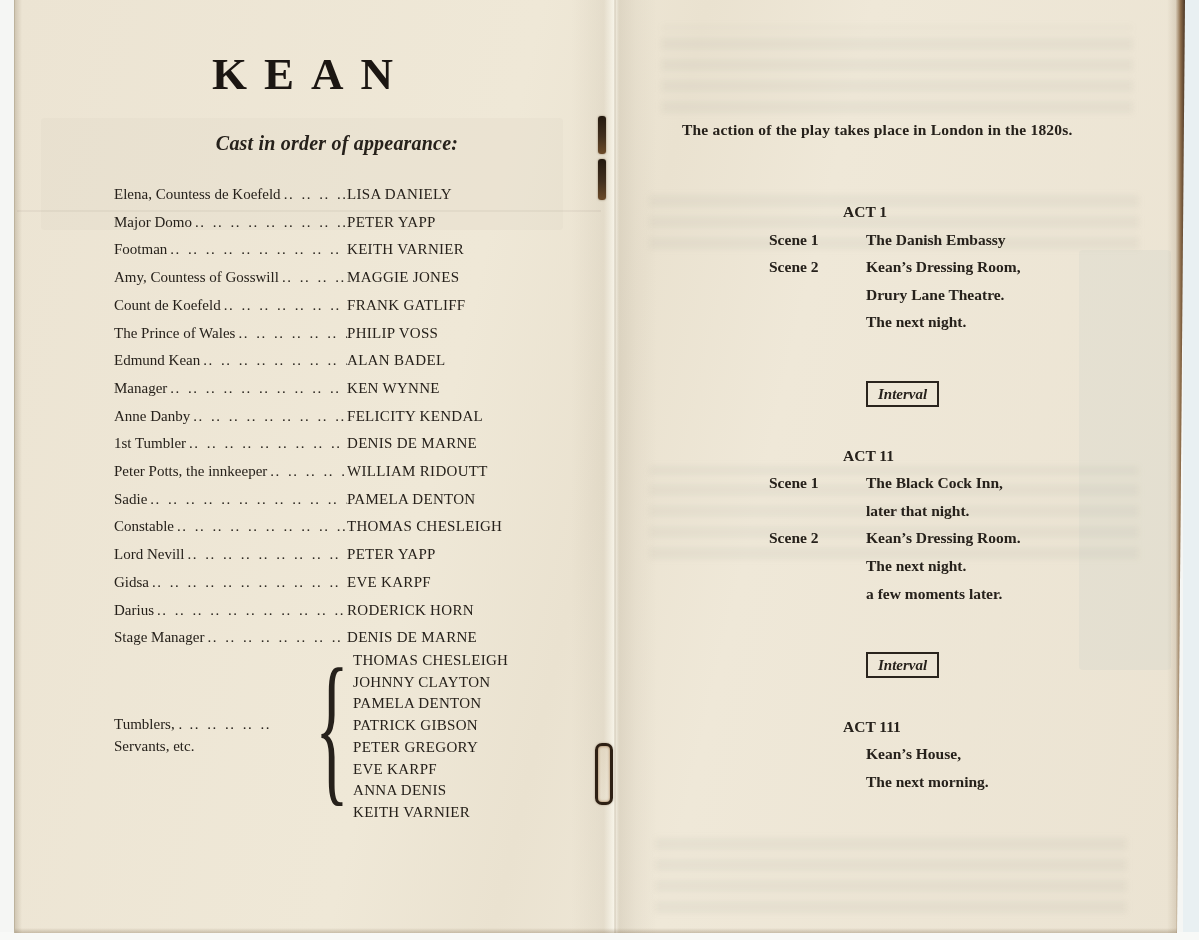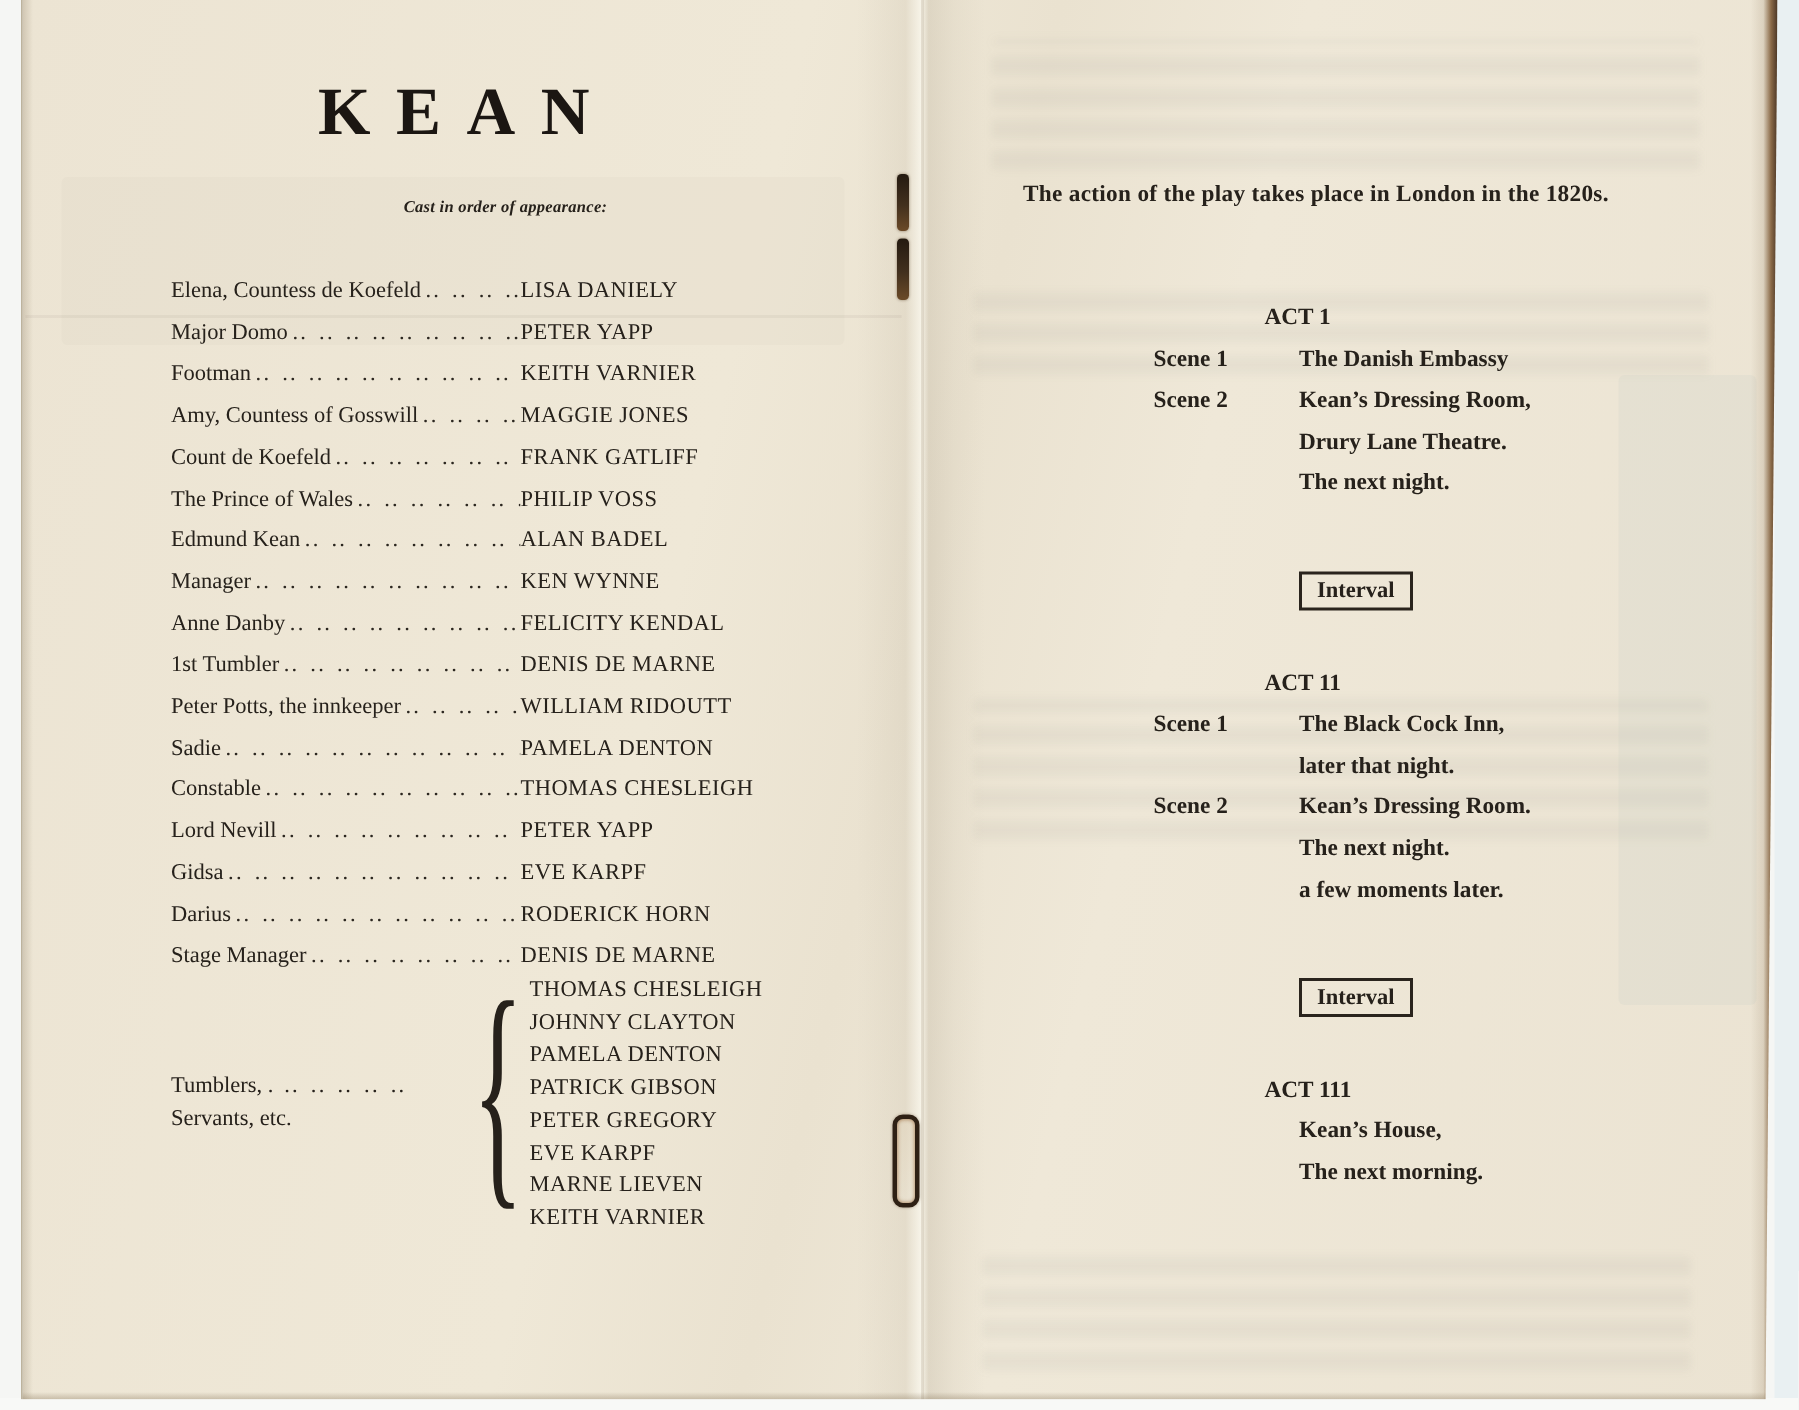--- a/index.html
+++ b/index.html
@@ -49,21 +49,21 @@
   .st-a2{left:583px;top:159px;height:41px;}
   .staple-wire{position:absolute;left:580px;top:743px;width:12px;height:56px;
     border:3px solid #2e2014;border-radius:7px;
     background:linear-gradient(180deg,rgba(225,212,188,.55),rgba(238,230,212,.35));
     box-shadow:inset 0 0 3px rgba(140,88,38,.8),0 0 2px rgba(70,45,20,.4);}
 
   
   .kean-title{position:absolute;left:0;top:48px;width:592px;text-align:center;
     font-size:45px;font-weight:bold;letter-spacing:17px;color:#1b1612;}
   .cast-heading{position:absolute;left:0;top:132px;width:644px;text-align:center;
-    font-size:11px;font-weight:bold;font-style:italic;letter-spacing:.2px;}
+    font-size:20px;font-weight:bold;font-style:italic;letter-spacing:.2px;}
   .cast-list{position:absolute;left:99px;top:181px;width:382px;}
   .cast-row{display:flex;align-items:baseline;line-height:27.7px;font-size:15px;}
   .cast-left{flex:0 0 233px;display:flex;align-items:flex-end;overflow:hidden;white-space:nowrap;}
   .role{flex:0 0 auto;padding-right:3px;}
   .leader{flex:1 1 auto;overflow:hidden;letter-spacing:1.5px;word-spacing:2px;color:#2b261f;}
   .actor{flex:0 0 auto;white-space:nowrap;letter-spacing:.3px;}
 
   .ensemble-labels{position:absolute;left:99px;top:714px;font-size:15px;line-height:21.6px;}
   .ensemble-dots{letter-spacing:1.5px;word-spacing:2px;}
   .brace{position:absolute;left:300px;top:641px;font-size:168px;line-height:172px;
@@ -74,21 +74,21 @@
   .setting{position:absolute;left:667px;top:121px;font-size:15.5px;font-weight:bold;
     letter-spacing:.2px;white-space:nowrap;}
   .acts{position:absolute;left:754px;top:198px;width:420px;font-size:15.5px;
     font-weight:bold;line-height:27.6px;}
   .act-title{margin-left:74px;}
   .scene-row{display:flex;align-items:baseline;}
   .scene-label{flex:0 0 97px;}
   .scene-text{flex:1 1 auto;}
   .interval-row{margin:44px 0 34px 97px;}
   .interval-box{display:inline-block;border:2px solid #2a241d;padding:0 10px;
-    font-size:15px;font-weight:bold;line-height:22px;}
+    font-size:15px;font-style:italic;font-weight:bold;line-height:22px;}
 </style>
 </head>
 <body>
 
 <div class="scan-right"></div>
 <div class="scan-bottom"></div>
 
 <div class="booklet">
 
   <div class="ghost striped g1"></div>
@@ -237,21 +237,21 @@
     <div>Servants, etc.</div>
   </div>
   <div class="brace">{</div>
   <div class="ensemble-names">
     <div>THOMAS CHESLEIGH</div>
     <div>JOHNNY CLAYTON</div>
     <div>PAMELA DENTON</div>
     <div>PATRICK GIBSON</div>
     <div>PETER GREGORY</div>
     <div>EVE KARPF</div>
-    <div>MARNE LIEVEN</div>
+    <div>ANNA DENIS</div>
     <div>KEITH VARNIER</div>
   </div>
 
   <div class="setting">The action of the play takes place in London in the 1820s.</div>
 
   <div class="acts">
 
     <div class="act">
       <div class="act-title">ACT 1</div>
       <div class="scene-row">

